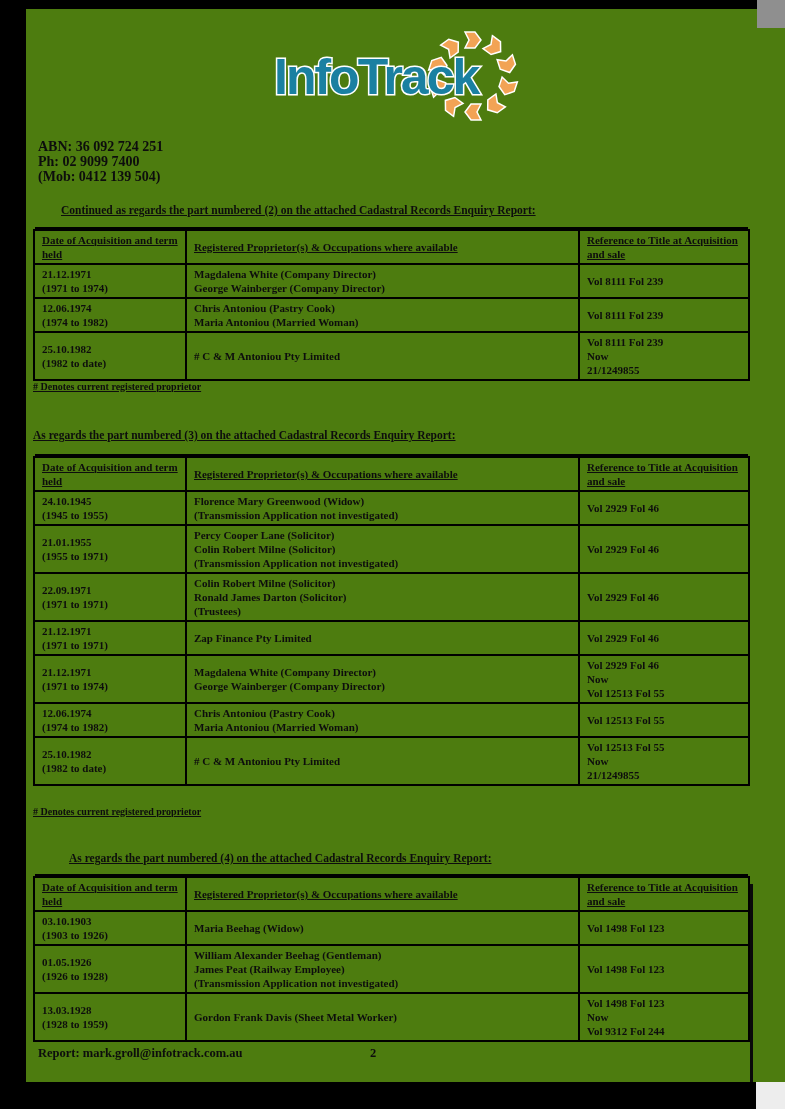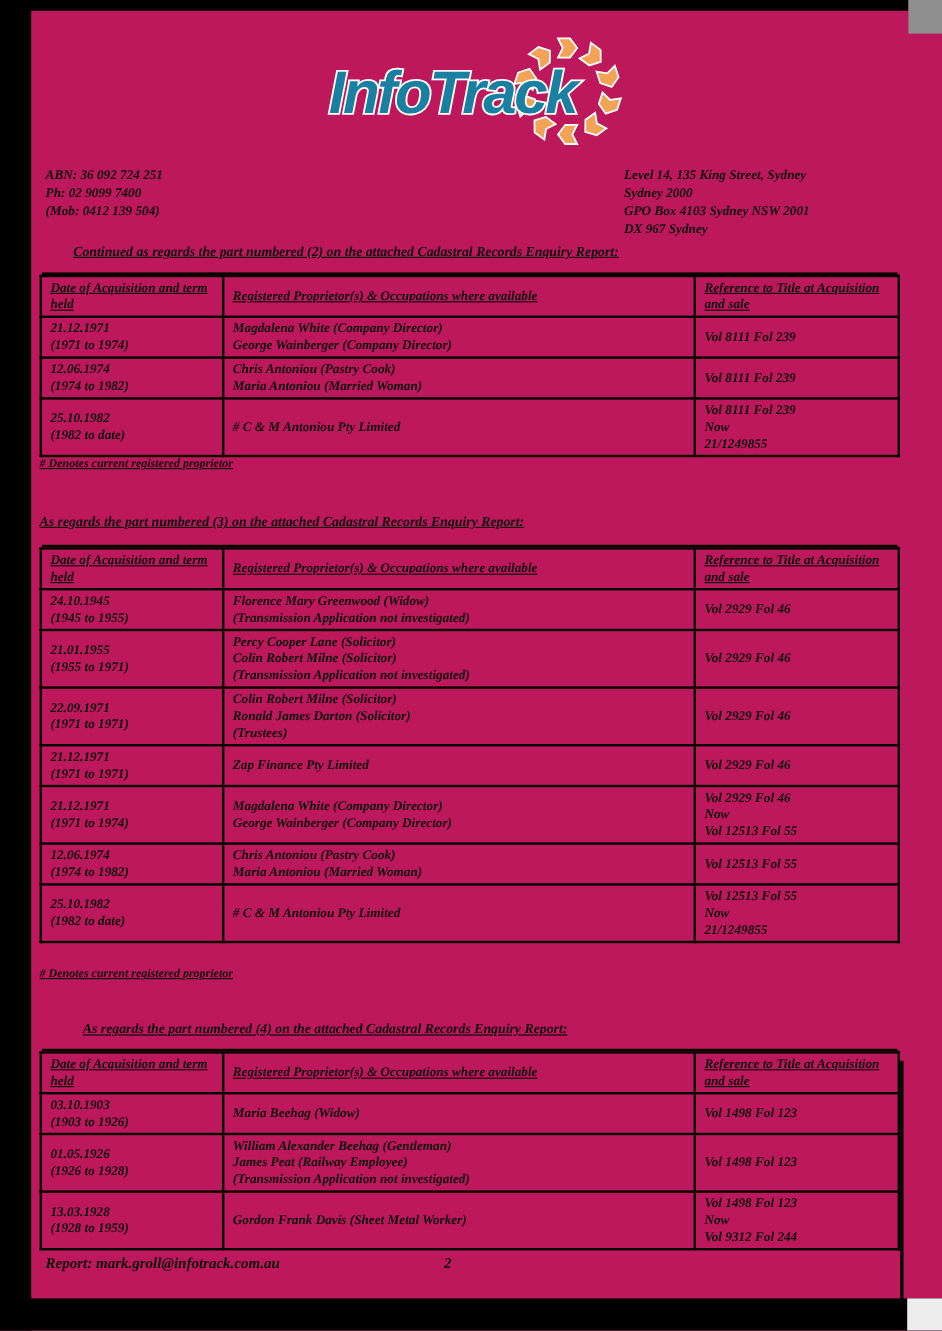--- a/index.html
+++ b/index.html
@@ -1,27 +1,27 @@
 <!DOCTYPE html>
 <html><head>
 <meta charset="utf-8">
 <style>
   html,body{margin:0;padding:0;background:#555;}
-  .page{position:relative;width:785px;height:1109px;background:#be185d;
-        font-family:"Liberation Serif","DejaVu Serif",serif;color:#0d0d0d;overflow:hidden;font-style:italic;}
+  .page{position:relative;width:785px;height:1109px;background:#4d7c0f;
+        font-family:"Liberation Serif","DejaVu Serif",serif;color:#0d0d0d;overflow:hidden;}
   
   .bar-left{position:absolute;left:0;top:0;width:26px;height:1109px;background:#000;}
   .bar-top{position:absolute;left:0;top:0;width:757px;height:9px;background:#000;}
   .notch-tr{position:absolute;right:0;top:0;width:28px;height:28px;background:#8f8f8f;}
   .bar-bottom{position:absolute;left:0;bottom:0;width:785px;height:27px;background:#000;}
   .corner-br{position:absolute;right:0;bottom:0;width:29px;height:27px;background:#ededed;}
   .edge-right{position:absolute;left:750px;top:884px;width:3px;height:200px;background:#0a0a0a;}
 
   .abs{position:absolute;}
-  .hdr-line{font-weight:bold;font-size:11px;line-height:15px;}
+  .hdr-line{font-weight:bold;font-size:14px;line-height:15px;}
   .heading{font-weight:bold;font-size:11.5px;text-decoration:underline;}
   .note{font-weight:bold;font-size:10px;text-decoration:underline;}
 
   table.t{position:absolute;left:33px;width:715px;table-layout:fixed;border-collapse:collapse;
           box-shadow:0 -4px 0 -2px #000;}
   table.t th,table.t td{border:2px solid #000;padding:2px 7px;font-size:11px;line-height:14px;
           text-align:left;vertical-align:middle;font-weight:bold;}
   table.t th{text-decoration:underline;}
   table.t td{white-space:pre-line;}
   col.c1{width:152px;} col.c2{width:393px;} col.c3{width:170px;}
@@ -80,26 +80,20 @@
       <text x="6" y="66" font-family="Liberation Sans, sans-serif" font-size="50" font-weight="bold" letter-spacing="-2" fill="#1a80a1" stroke="#ffffff" stroke-width="3" paint-order="stroke">InfoTrack</text>
     </svg>
   </div>
 
   <div class="abs" style="left:38px;top:139px;">
     <div class="hdr-line">ABN: 36 092 724 251</div>
     <div class="hdr-line">Ph: 02 9099 7400</div>
     <div class="hdr-line">(Mob: 0412 139 504)</div>
   </div>
 
-  <div class="abs" style="left:520px;top:139px;">
-    <div class="hdr-line">Level 14, 135 King Street, Sydney</div>
-    <div class="hdr-line">Sydney 2000</div>
-    <div class="hdr-line">GPO Box 4103 Sydney NSW 2001</div>
-    <div class="hdr-line">DX 967 Sydney</div>
-  </div>
 
   <div class="abs heading" style="left:33px;top:204px;margin-left:28px;">Continued as regards the part numbered (2) on the attached Cadastral Records Enquiry Report:</div>
 
   <table class="t" style="top:229px;">
     <colgroup>
         <col class="c1">
         <col class="c2">
         <col class="c3">
       </colgroup>
     <thead>

